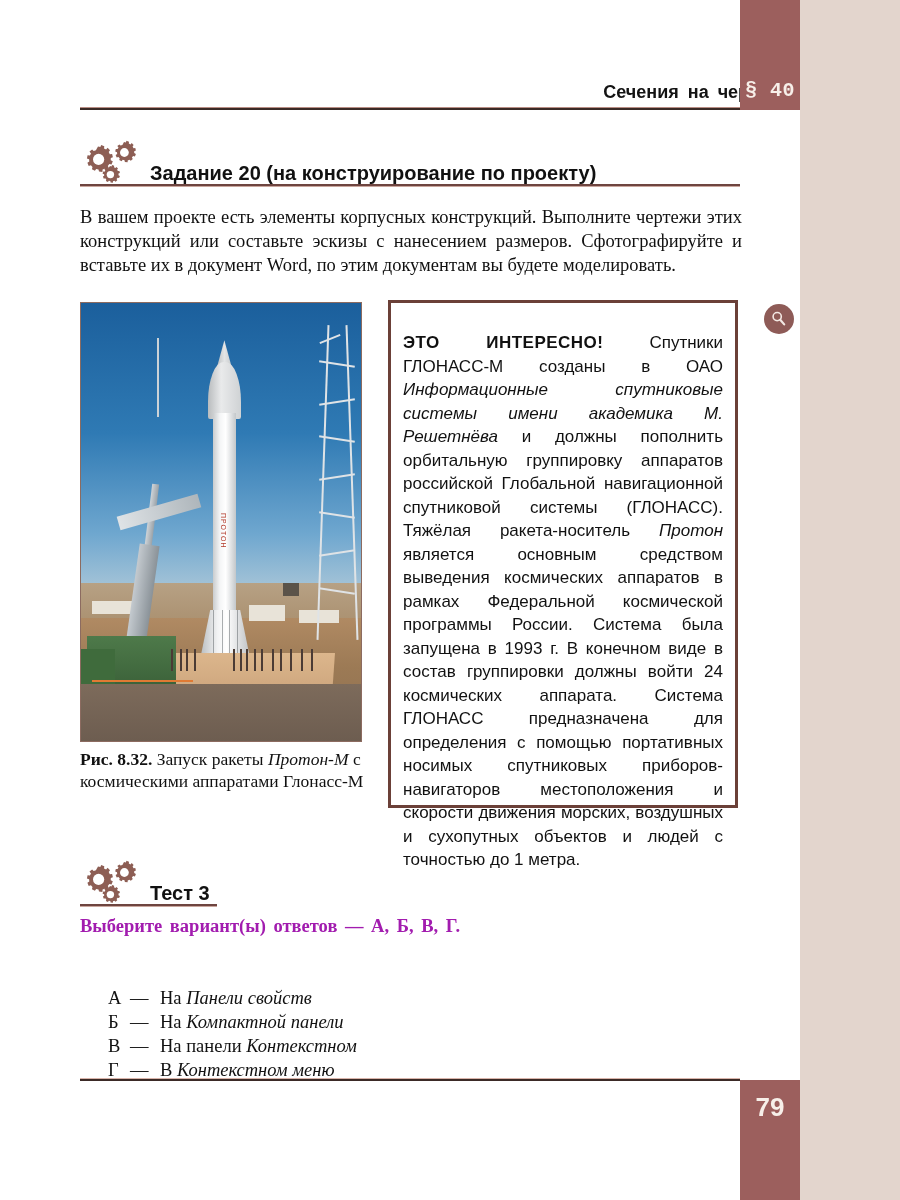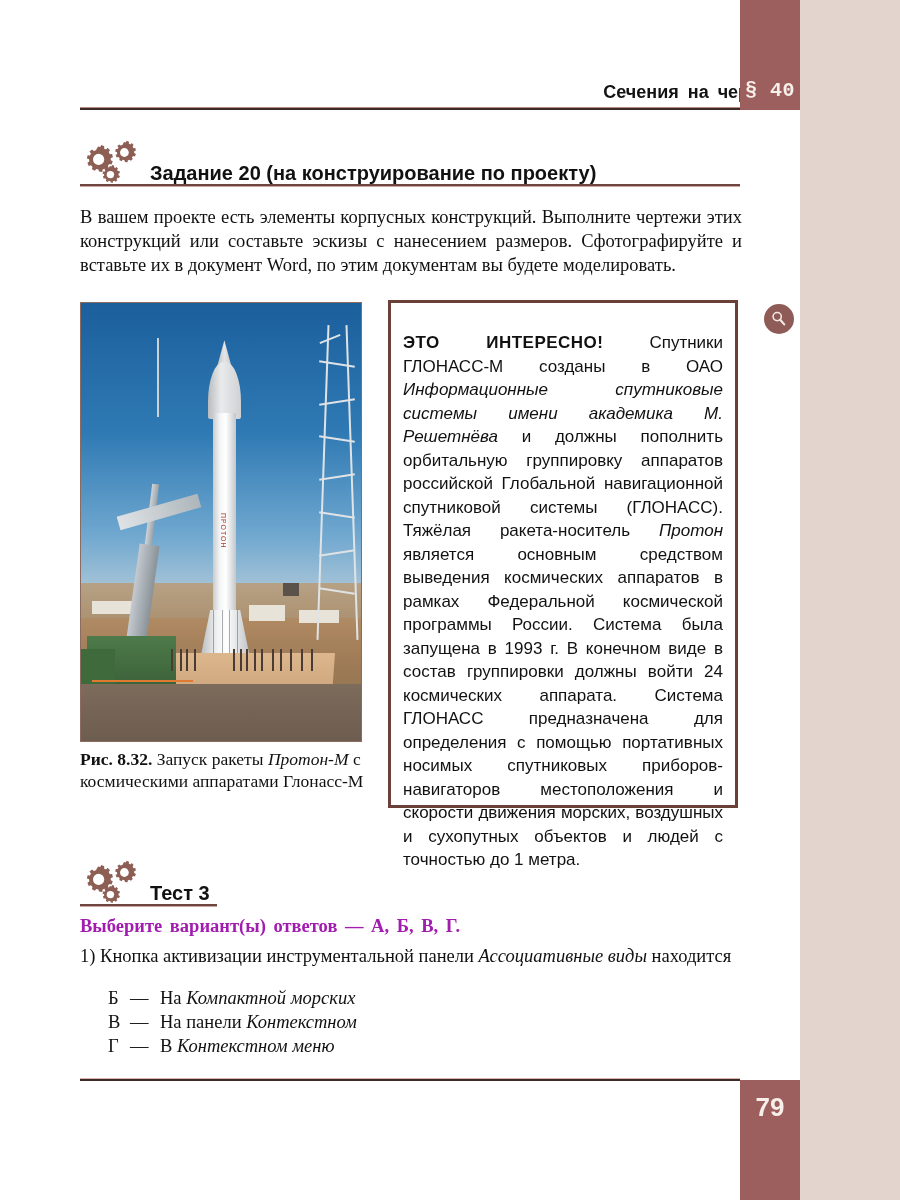--- a/index.html
+++ b/index.html
@@ -345,27 +345,27 @@
           <circle cx="30.4" cy="34.6" r="3.7" fill="#ffffff"></circle>
         </g>
       </svg>
     </div>
     <div class="gear-title">Тест 3</div>
     <div class="gear-underline" style="top:44px;width:137px;"></div>
   </div>
 
   <div class="test-intro">Выберите вариант(ы) ответов — А, Б, В, Г.</div>
 
-  <div class="test-q">
-    <span>1)</span><span> Кнопка активизации инструментальной панели </span><i>Ассоциативные виды</i><span> находится</span>
-  </div>
 
   <div class="answers">
     <div>
-      <span class="ltr">Б</span><span class="dash">—</span><span>На </span><i>Компактной морских</i>
+      <span class="ltr">А</span><span class="dash">—</span><span>На </span><i>Панели свойств</i>
+    </div>
+    <div>
+      <span class="ltr">Б</span><span class="dash">—</span><span>На </span><i>Компактной панели</i>
     </div>
     <div>
       <span class="ltr">В</span><span class="dash">—</span><span>На панели </span><i>Контекстном</i>
     </div>
     <div>
       <span class="ltr">Г</span><span class="dash">—</span><span>В </span><i>Контекстном меню</i>
     </div>
   </div>
 
   <div class="rule-bottom"></div>

